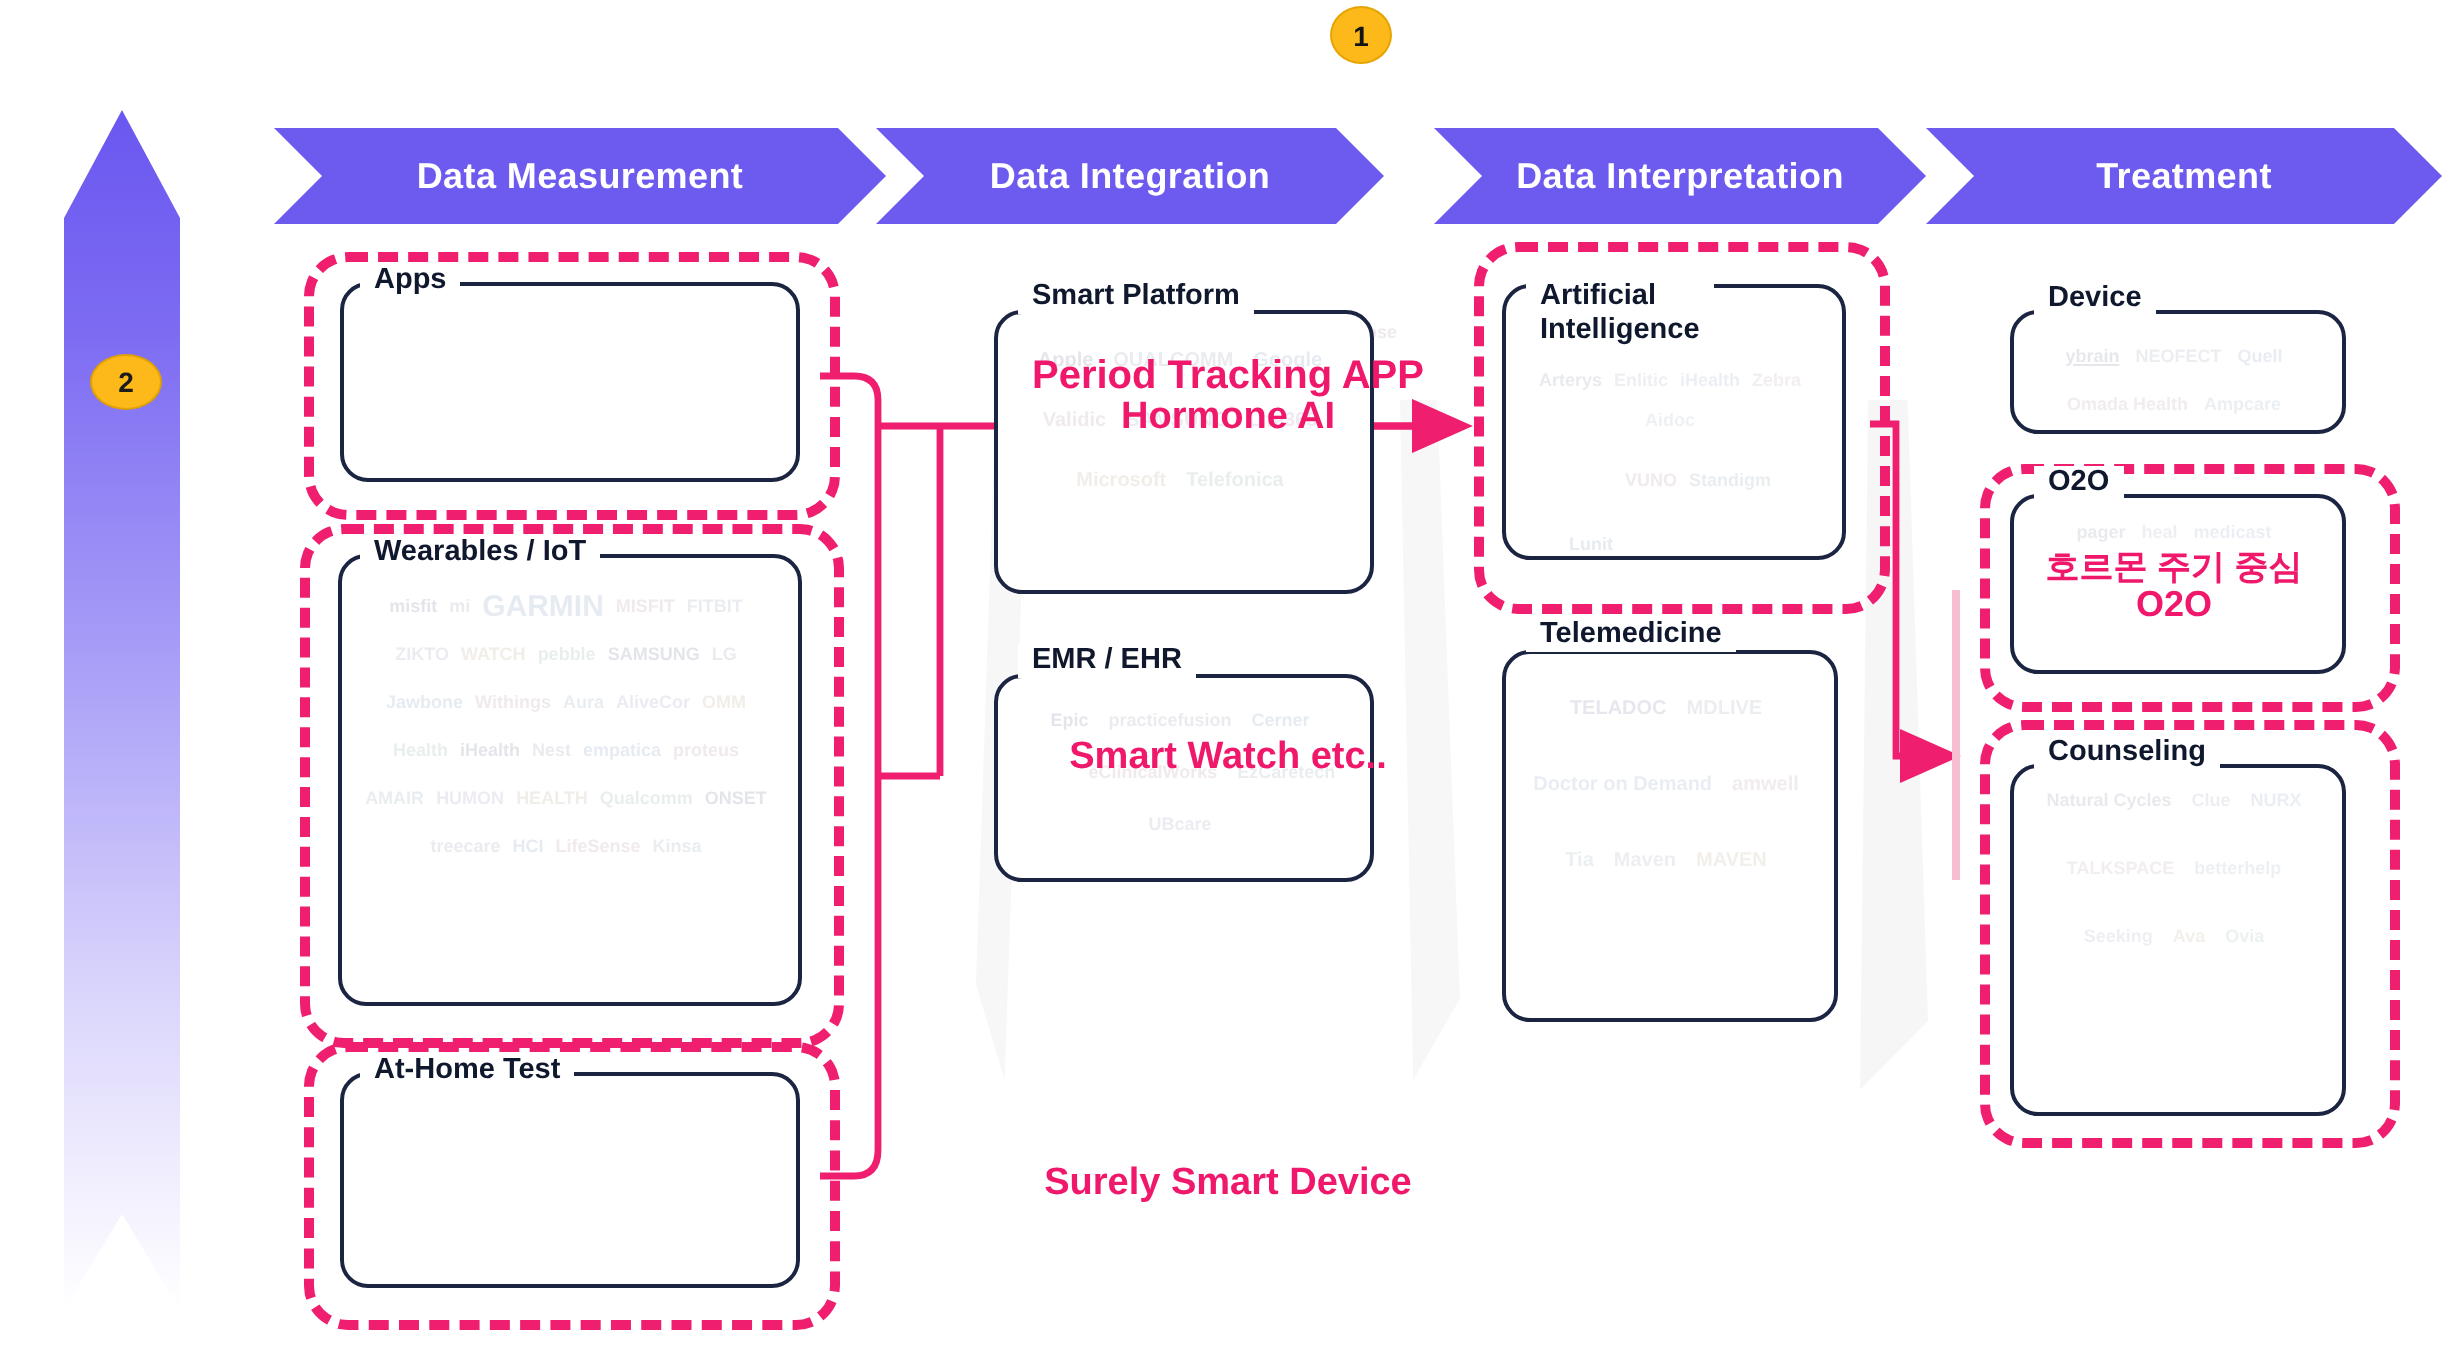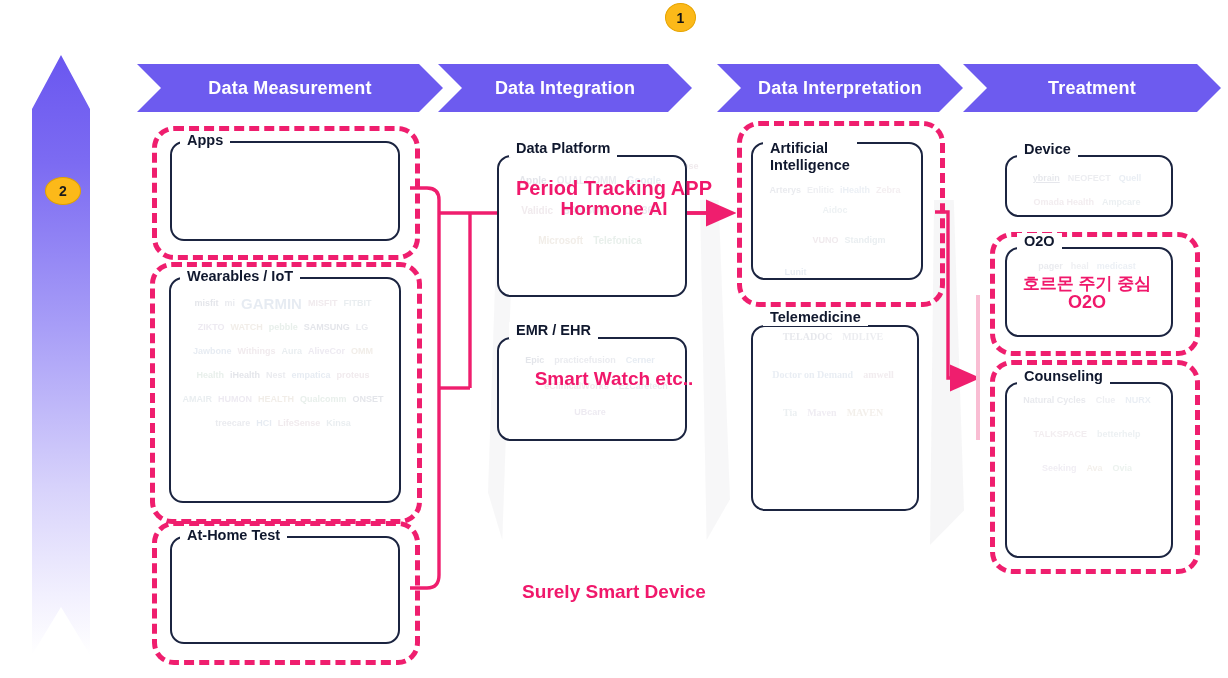--- a/index.html
+++ b/index.html
@@ -185,21 +185,21 @@
       <span class="lg" style="color: rgb(226, 214, 220); opacity: 0.5; font-size: 9px;">LifeSense</span>
       <span class="lg" style="color: rgb(212, 221, 226); opacity: 0.5; font-size: 9px;">Kinsa</span>
     </div>
   <div class="overlay" style="top:368px;font-size:19px;">Smart Watch etc..</div>
 
   <div class="card" id="c-home"></div>
   <div class="card-lab" style="left:180px;top:527px;">At-Home Test</div>
   <div class="overlay" style="top:581px;font-size:19px;">Surely Smart Device</div>
 
   <div class="card" id="c-plat"></div>
-  <div class="card-lab" style="left:509px;top:140px;">Data Platform</div>
+  <div class="card-lab" style="left:509px;top:140px;">Smart Platform</div>
   <div class="logos" id="lg-plat" style="top:172px;height:112px;left:497px;width:186px;gap:14px 10px;">
       <span class="lg" style="color: rgb(201, 204, 214); opacity: 0.5; font-size: 10px;">Apple</span>
       <span class="lg" style="color: rgb(214, 216, 224); opacity: 0.5; font-size: 10px;">QUALCOMM</span>
       <span class="lg" style="color: rgb(207, 217, 230); opacity: 0.5; font-size: 10px;">Google</span>
       <span class="lg" style="color: rgb(226, 214, 220); opacity: 0.5; font-size: 10px;">Validic</span>
       <span class="lg" style="color: rgb(212, 221, 226); opacity: 0.5; font-size: 10px;">SAMSUNG</span>
       <span class="lg" style="color: rgb(220, 214, 228); opacity: 0.5; font-size: 10px;">Life365</span>
       <span class="lg" style="color: rgb(228, 220, 210); opacity: 0.5; font-size: 10px;">Microsoft</span>
       <span class="lg" style="color: rgb(210, 224, 216); opacity: 0.5; font-size: 10px;">Telefonica</span>
     </div>
@@ -227,21 +227,21 @@
     </div>
   <div class="logos" id="lg-ai2" style="top:232px;height:34px;left:751px;width:168px;gap:4px 6px;">
       <span class="lg" style="color: rgb(207, 217, 230); opacity: 0.5; font-size: 9px; margin-top: 32px;">Lunit</span>
       <span class="lg" style="color: rgb(226, 214, 220); opacity: 0.5; font-size: 9px;">VUNO</span>
       <span class="lg" style="color: rgb(212, 221, 226); opacity: 0.5; font-size: 9px;">Standigm</span>
     </div>
   <div class="overlay" style="top:198px;font-size:19px;">Hormone AI</div>
 
   <div class="card" id="c-tele"></div>
   <div class="card-lab" style="left:763px;top:309px;">Telemedicine</div>
-  <div class="logos" id="lg-tele" style="top:328px;height:158px;left:751px;width:164px;gap:22px 10px;font-family:Liberation Serif, serif;">
+  <div class="logos" id="lg-tele" style="top:346px;height:158px;left:751px;width:164px;gap:22px 10px;">
       <span class="lg" style="color: rgb(201, 204, 214); opacity: 0.45; font-size: 10px;">TELADOC</span>
       <span class="lg" style="color: rgb(214, 216, 224); opacity: 0.45; font-size: 10px;">MDLIVE</span>
       <span class="lg" style="color: rgb(207, 217, 230); opacity: 0.45; font-size: 10px;">Doctor on Demand</span>
       <span class="lg" style="color: rgb(226, 214, 220); opacity: 0.45; font-size: 10px;">amwell</span>
       <span class="lg" style="color: rgb(212, 221, 226); opacity: 0.45; font-size: 10px;">Tia</span>
       <span class="lg" style="color: rgb(220, 214, 228); opacity: 0.45; font-size: 10px;">Maven</span>
       <span class="lg" style="color: rgb(228, 220, 210); opacity: 0.45; font-size: 10px;">MAVEN</span>
     </div>
 
   <div class="card" id="c-dev"></div>

